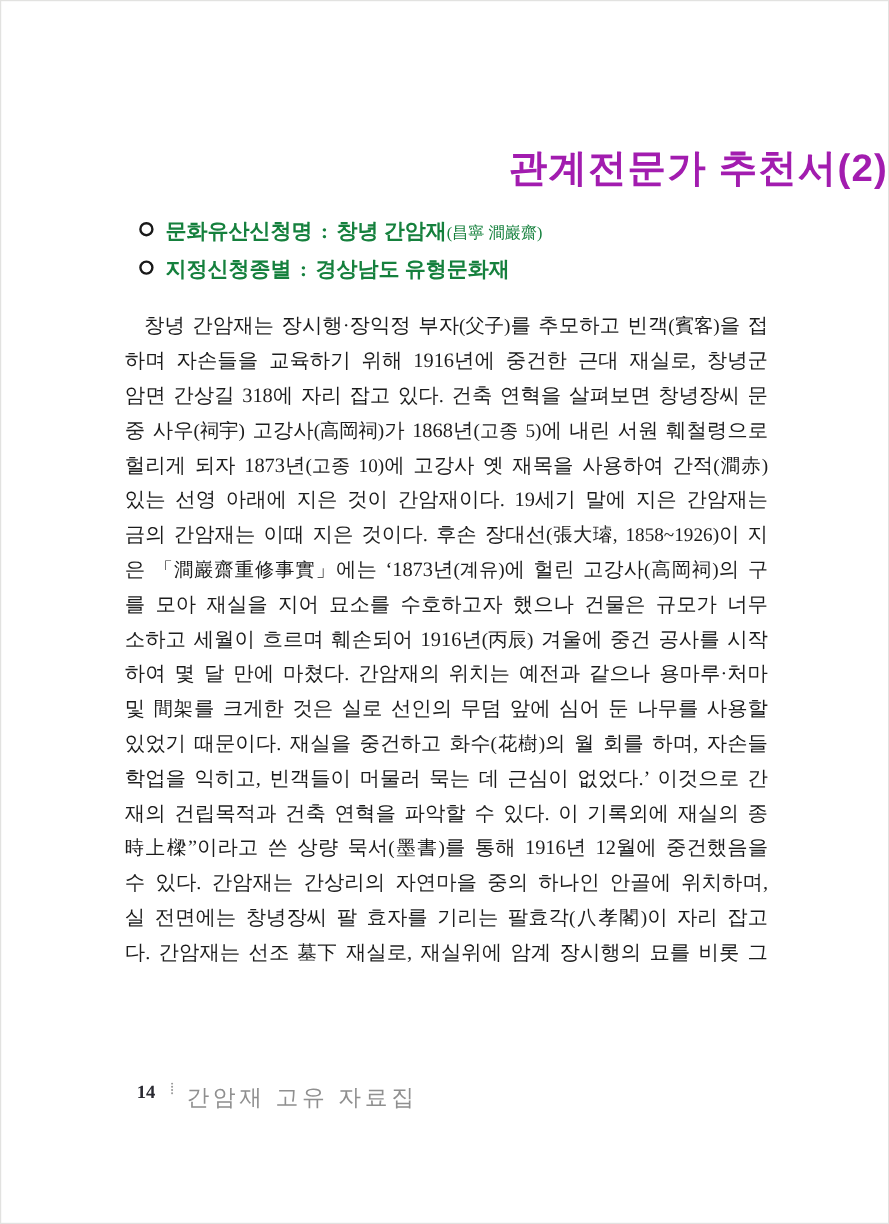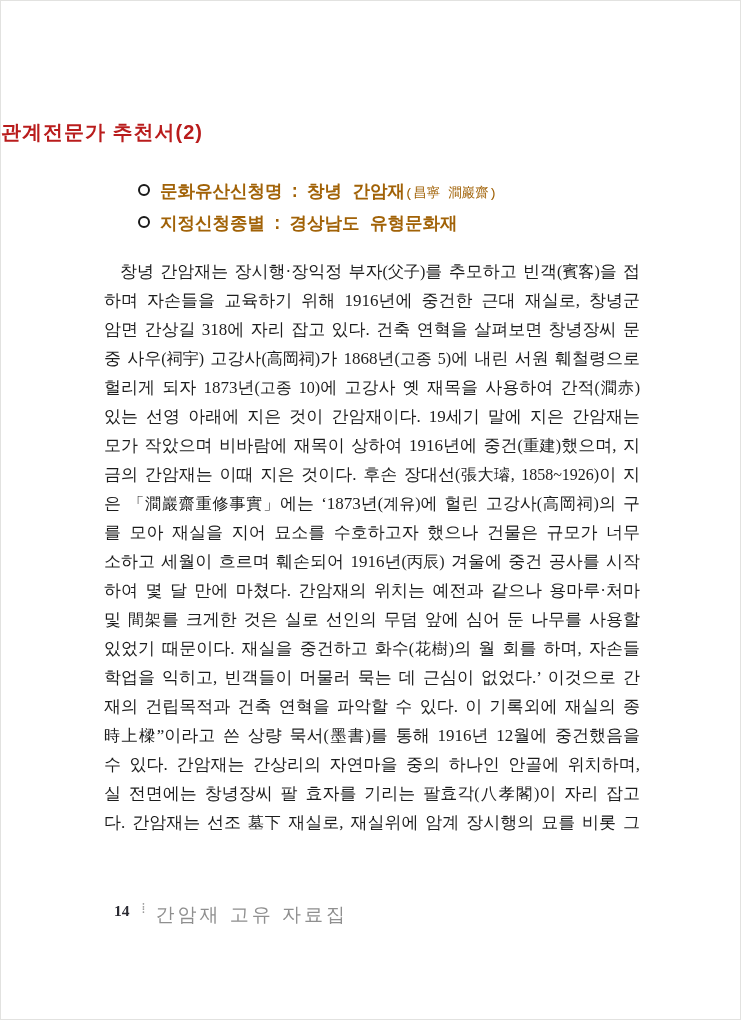--- a/index.html
+++ b/index.html
@@ -12,37 +12,37 @@
     box-sizing: border-box;
     overflow: hidden;
     font-family: "Liberation Serif", "DejaVu Serif", serif;
     color: #1c1c1c;
   }
   .title {
     position: absolute;
     top: 118px;
     left: 0;
     width: 100%;
-    text-align: left;
+    text-align: right;
     font-family: "Liberation Sans", "DejaVu Sans", sans-serif;
     font-weight: 700;
-    font-size: 20px;
+    font-size: 32px;
     letter-spacing: 1px;
-    color: #b91c1c;
+    color: #a21caf;
     margin: 0;
   }
   .bullets {
     position: absolute;
     top: 176px;
-    left: 137px;
+    left: 115px;
     font-size: 17.5px;
     font-weight: 600;
     line-height: 30px;
-    color: #a16207;
-    font-family: Liberation Mono, monospace;
+    color: #15803d;
+    font-family: Liberation Serif, serif;
   }
   .bullet-item { white-space: nowrap; }
   .bullet-circle {
     display: inline-block;
     width: 8px;
     height: 8px;
     border: 2px solid #191919;
     border-radius: 50%;
     margin-right: 10px;
     transform: translateY(-1px);
@@ -112,21 +112,20 @@
     </div>
   </div>
 
   <div class="body-paragraph">
       <div class="body-line"><span>창녕 간암재는 장시행·장익정 부자</span><span class="hanja">(父子)</span><span>를 추모하고 빈객</span><span class="hanja">(賓客)</span><span>을 접대</span></div>
       <div class="body-line"><span>하며 자손들을 교육하기 위해 1916년에 중건한 근대 재실로, 창녕군 고</span></div>
       <div class="body-line"><span>암면 간상길 318에 자리 잡고 있다. 건축 연혁을 살펴보면 창녕장씨 문</span></div>
       <div class="body-line"><span>중 사우</span><span class="hanja">(祠宇)</span><span> 고강사</span><span class="hanja">(高岡祠)</span><span>가 1868년</span><span class="hanja">(고종 5)</span><span>에 내린 서원 훼철령으로</span></div>
       <div class="body-line"><span>헐리게 되자 1873년</span><span class="hanja">(고종 10)</span><span>에 고강사 옛 재목을 사용하여 간적</span><span class="hanja">(澗赤)</span><span>에</span></div>
       <div class="body-line"><span>있는 선영 아래에 지은 것이 간암재이다. 19세기 말에 지은 간암재는 규</span></div>
-      <div class="body-line"><span>모가 작았으며 비바람에 재목이 상하여 1916년에 중건</span><span class="hanja">(重建)</span><span>했으며, 지</span></div>
       <div class="body-line"><span>금의 간암재는 이때 지은 것이다. 후손 장대선</span><span class="hanja">(張大璿, 1858~1926)</span><span>이 지</span></div>
       <div class="body-line"><span>은 </span><span class="hanja">「澗巖齋重修事實」</span><span>에는 ‘1873년</span><span class="hanja">(계유)</span><span>에 헐린 고강사</span><span class="hanja">(高岡祠)</span><span>의 구제</span><span class="hanja">(舊材)</span></div>
       <div class="body-line"><span>를 모아 재실을 지어 묘소를 수호하고자 했으나 건물은 규모가 너무 검</span></div>
       <div class="body-line"><span>소하고 세월이 흐르며 훼손되어 1916년</span><span class="hanja">(丙辰)</span><span> 겨울에 중건 공사를 시작</span></div>
       <div class="body-line"><span>하여 몇 달 만에 마쳤다. 간암재의 위치는 예전과 같으나 용마루·처마</span></div>
       <div class="body-line"><span>및 </span><span class="hanja">間架</span><span>를 크게한 것은 실로 선인의 무덤 앞에 심어 둔 나무를 사용할 수</span></div>
       <div class="body-line"><span>있었기 때문이다. 재실을 중건하고 화수</span><span class="hanja">(花樹)</span><span>의 월 회를 하며, 자손들이</span></div>
       <div class="body-line"><span>학업을 익히고, 빈객들이 머물러 묵는 데 근심이 없었다.’ 이것으로 간암</span></div>
       <div class="body-line"><span>재의 건립목적과 건축 연혁을 파악할 수 있다. 이 기록외에 재실의 종도</span></div>
       <div class="body-line"><span class="hanja">時上樑</span><span>”이라고 쓴 상량 묵서</span><span class="hanja">(墨書)</span><span>를 통해 1916년 12월에 중건했음을 알</span></div>

